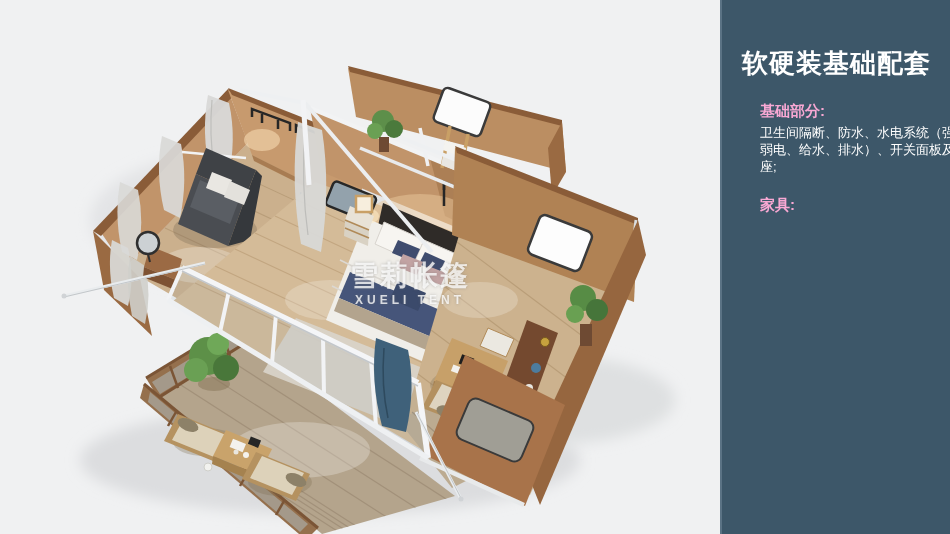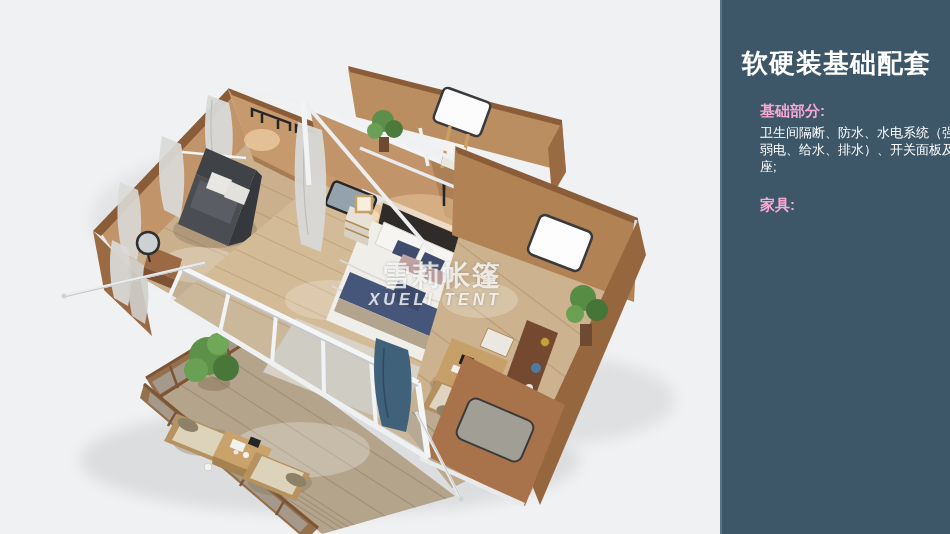--- a/index.html
+++ b/index.html
@@ -14,28 +14,28 @@
   
   .render-area {
     position: relative;
     width: 720px; height: 534px;
     background: #f0f1f2;
     flex: 0 0 auto;
   }
   .render-area svg { position: absolute; left: 0; top: 0; }
 
   .watermark {
-    position: absolute; left: 352px; top: 260px; width: 150px;
-    text-align: right; pointer-events: none;
+    position: absolute; left: 335px; top: 260px; width: 150px;
+    text-align: center; pointer-events: none;
     color: rgba(255,255,255,0.78);
     text-shadow: 0 0 3px rgba(110,110,110,0.45);
     user-select: none;
   }
   .watermark .wm-cn { font-size: 28px; font-weight: 700; letter-spacing: 2px; line-height: 32px; }
-  .watermark .wm-en { font-size: 16px; font-weight: 600; letter-spacing: 4px; line-height: 16px; font-style: italic; }
+  .watermark .wm-en { font-size: 12px; font-weight: 600; letter-spacing: 4px; line-height: 16px; }
 
   
   .sidebar {
     width: 278px; height: 534px;
     background: #3d5769;
     border-left: 2px solid #5b7385;
     color: #f4f6f7;
     flex: 0 0 auto;
   }
   .sidebar-title {

